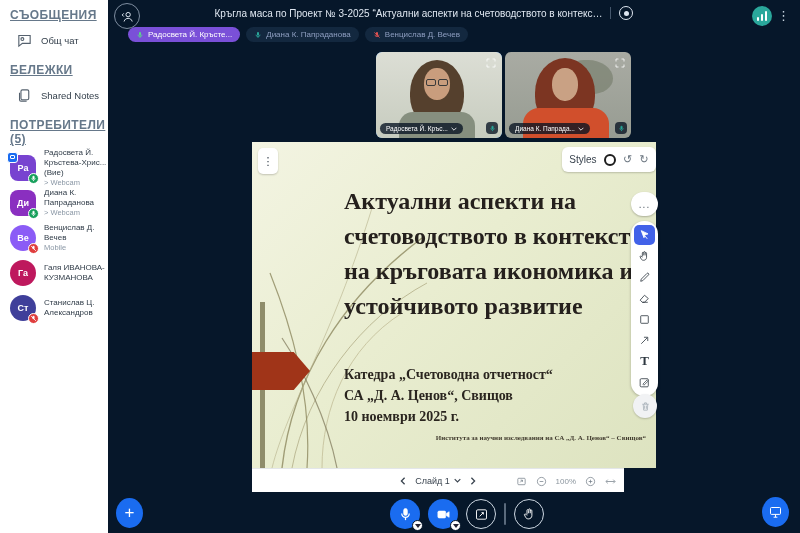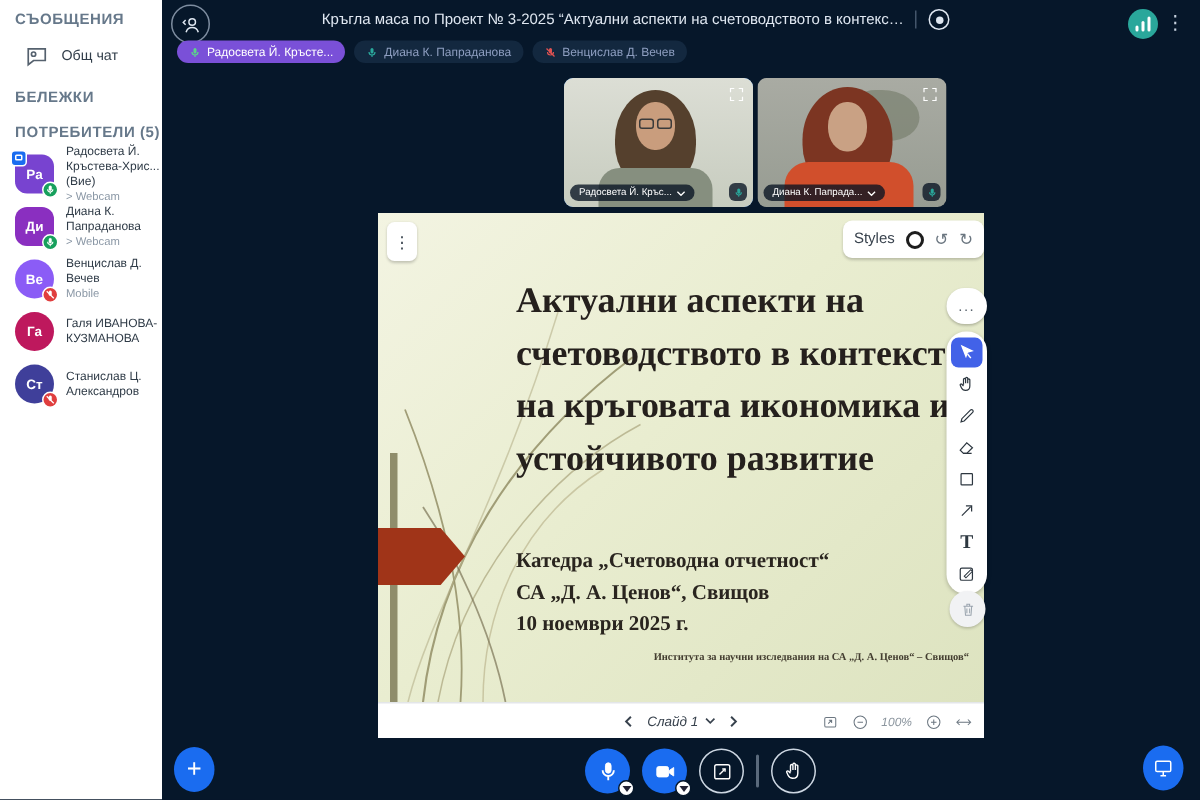--- a/index.html
+++ b/index.html
@@ -1,21 +1,21 @@
 <!DOCTYPE html>
 <html><head>
 <meta charset="utf-8">
 <style>
   * { margin:0; padding:0; box-sizing:border-box; }
   html,body { width:800px; height:533px; overflow:hidden; }
   body { font-family:"Liberation Sans","DejaVu Sans",sans-serif; background:#06172a; position:relative; }
 
   
   .sidebar { position:absolute; left:0; top:0; width:108px; height:533px; background:#ffffff; z-index:5; }
-  .sb-header { font-size:10px; color:#66788a; letter-spacing:.4px; padding:8px 0 4px 10px; font-weight:bold; }
+  .sb-header { font-size:12px; color:#66788a; letter-spacing:.4px; padding:8px 0 4px 10px; font-weight:bold;text-decoration:underline; }
   .sb-item { display:flex; align-items:center; gap:8px; padding:6px 0 6px 16px; cursor:pointer; }
   .sb-item svg { width:17px; height:17px; stroke:#55616e; fill:none; stroke-width:1.6; }
   .sb-item-label { font-size:9.5px; color:#323e4a; }
   .user-row { display:flex; align-items:center; gap:8px; padding:4px 0 4px 10px; height:35px; }
   .avatar { position:relative; width:26px; height:26px; flex:0 0 26px; color:#fff; font-size:9px; font-weight:bold;
             display:flex; align-items:center; justify-content:center; }
   .avatar.square { border-radius:8px; }
   .avatar.circle { border-radius:50%; }
   .badge { position:absolute; right:-3px; bottom:-3px; width:11px; height:11px; border-radius:50%; border:1.5px solid #fff;
            display:flex; align-items:center; justify-content:center; }
@@ -37,21 +37,21 @@
   .meeting-title { font-size:10px; color:#dfe7f1; white-space:nowrap; }
   .tb-divider { width:1px; height:12px; background:#44566b; }
   .record-btn { width:14px; height:14px; border-radius:50%; border:1.5px solid #dfe7f1; display:flex; align-items:center; justify-content:center; cursor:pointer; }
   .record-btn i { width:5px; height:5px; border-radius:50%; background:#dfe7f1; display:block; }
   .conn { position:absolute; right:28px; top:6px; width:20px; height:20px; border-radius:50%; background:#2aa79b;
           display:flex; align-items:flex-end; justify-content:center; gap:1.5px; padding-bottom:5px; cursor:pointer; }
   .conn i { display:block; width:2.5px; background:#fff; border-radius:1px; }
   .kebab-top { position:absolute; right:10px; top:7px; color:#c6d2de; font-family:"DejaVu Sans",sans-serif; font-size:13px; cursor:pointer; line-height:18px; }
 
   
-  .pills { position:absolute; left:118px; top:27px; display:flex; gap:6px; }
+  .pills { position:absolute; left:128px; top:27px; display:flex; gap:6px; }
   .pill { height:15px; border-radius:8px; display:flex; align-items:center; gap:4px; padding:0 8px; font-size:8px; cursor:pointer; }
   .pill svg { width:8px; height:8px; }
   .pill.speaking { background:#7a50d8; color:#fff; }
   .pill.idle, .pill.muted { background:#13283f; color:#8e9ec0; }
 
   
   .cams { position:absolute; left:376px; top:52px; display:flex; gap:3px; }
   .cam { position:relative; width:126px; height:86px; border-radius:6px; overflow:hidden; background:#0a1626; }
   .cam.active { outline:2px solid #4f9cf7; outline-offset:-2px; }
   .cam .wall { position:absolute; inset:0; }
@@ -93,22 +93,22 @@
                 font-weight:bold; font-size:7px; line-height:9.5px; color:#433d30; }
   .wb-kebab { position:absolute; left:6px; top:6px; width:20px; height:26px; background:#fff; border-radius:5px;
               box-shadow:0 1px 2px rgba(0,0,0,.2); display:flex; align-items:center; justify-content:center;
               font-family:"DejaVu Sans",sans-serif; font-size:11px; color:#39434e; cursor:pointer; }
   .styles-bar { position:absolute; right:0; top:5px; width:94px; height:25px; background:#fff; border-radius:6px;
                 box-shadow:0 1px 2px rgba(0,0,0,.2); display:flex; align-items:center; justify-content:space-evenly;margin-left:39px; }
   .styles-label { font-size:10px; color:#39434e; cursor:pointer; }
   .styles-ring { width:12px; height:12px; border-radius:50%; border:2.5px solid #1d1d1d; cursor:pointer; }
   .undo-redo { font-family:"DejaVu Sans",sans-serif; font-size:11px; color:#6b7680; cursor:pointer; line-height:12px; }
 
-  .slide-bar { position:absolute; left:0; bottom:0; width:404px; height:24px; background:#fff; border-top:1px solid #e3e6e9;
-               display:flex; align-items:center; justify-content:center;font-style:italic; }
+  .slide-bar { position:absolute; left:0; bottom:0; width:372px; height:24px; background:#fff; border-top:1px solid #e3e6e9;
+               display:flex; align-items:center; justify-content:center; }
   .slide-nav { display:flex; align-items:center; gap:8px; color:#39434e; }
   .slide-nav svg { width:8px; height:8px; stroke:#39434e; fill:none; stroke-width:1.6; cursor:pointer; }
   .slide-label-btn { display:flex; align-items:center; gap:4px; font-size:9px; color:#39434e; cursor:pointer; }
   .zoom-controls { position:absolute; right:8px; top:0; height:24px; display:flex; align-items:center; gap:9px; }
   .zoom-controls svg { width:11px; height:11px; stroke:#6b7680; fill:none; stroke-width:1.5; cursor:pointer; }
   .zoom-level { font-size:8px; color:#8b959e; }
 
   
   .more-btn { position:absolute; left:631px; top:192px; width:27px; height:24px; background:#fff; border-radius:12px;
               box-shadow:0 1px 2px rgba(0,0,0,.25); display:flex; align-items:center; justify-content:center;
@@ -147,20 +147,27 @@
 <div class="sidebar">
   <div class="sb-header">СЪОБЩЕНИЯ</div>
   <div class="sb-item">
     <svg viewBox="0 0 24 24">
         <path d="M4 5h16v11H9l-5 4z"></path>
         <circle cx="9" cy="10" r="2"></circle>
       </svg>
     <span class="sb-item-label">Общ чат</span>
   </div>
   <div class="sb-header">БЕЛЕЖКИ</div>
+  <div class="sb-item">
+    <svg viewBox="0 0 24 24">
+        <rect x="7" y="4" width="11" height="14" rx="2"></rect>
+        <path d="M5 8v10a2 2 0 0 0 2 2h8"></path>
+      </svg>
+    <span class="sb-item-label">Shared Notes</span>
+  </div>
   <div class="sb-header">ПОТРЕБИТЕЛИ (5)</div>
 
   <div class="user-row">
     <div class="avatar square" style="background: rgb(120, 67, 208);">Ра<span class="badge on">
           <svg viewBox="0 0 24 24">
             <rect x="9" y="3" width="6" height="11" rx="3"></rect>
             <path d="M6 11a6 6 0 0 0 12 0" fill="none" stroke-width="2.4"></path>
             <line x1="12" y1="17" x2="12" y2="21" stroke-width="2.4"></line>
           </svg>
         </span><span class="presenter-badge">

